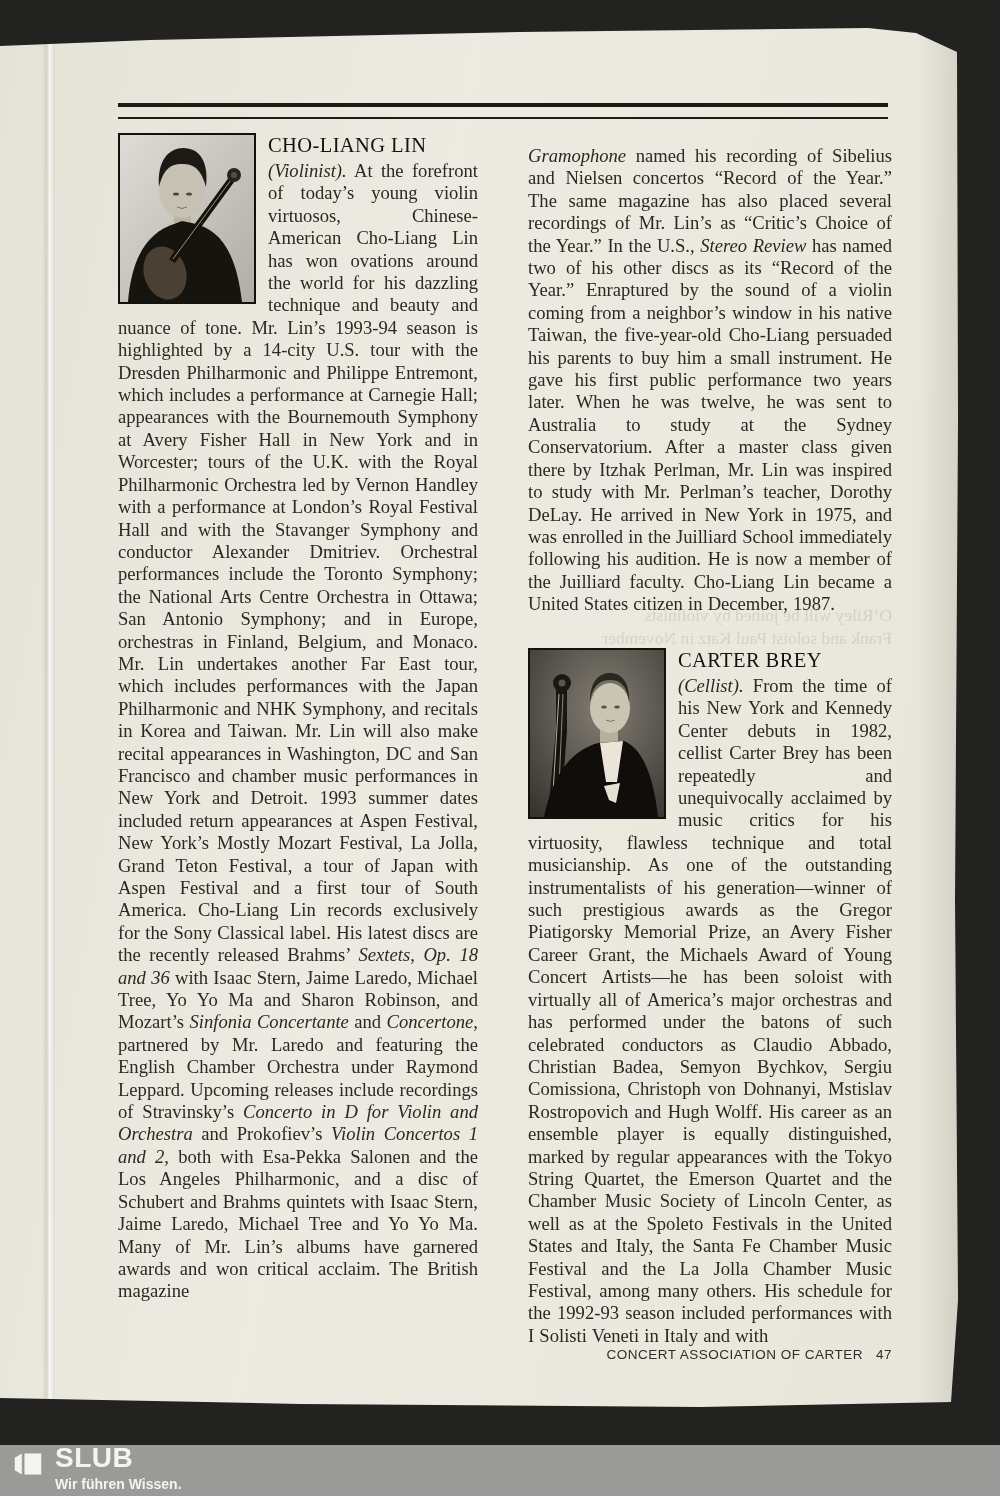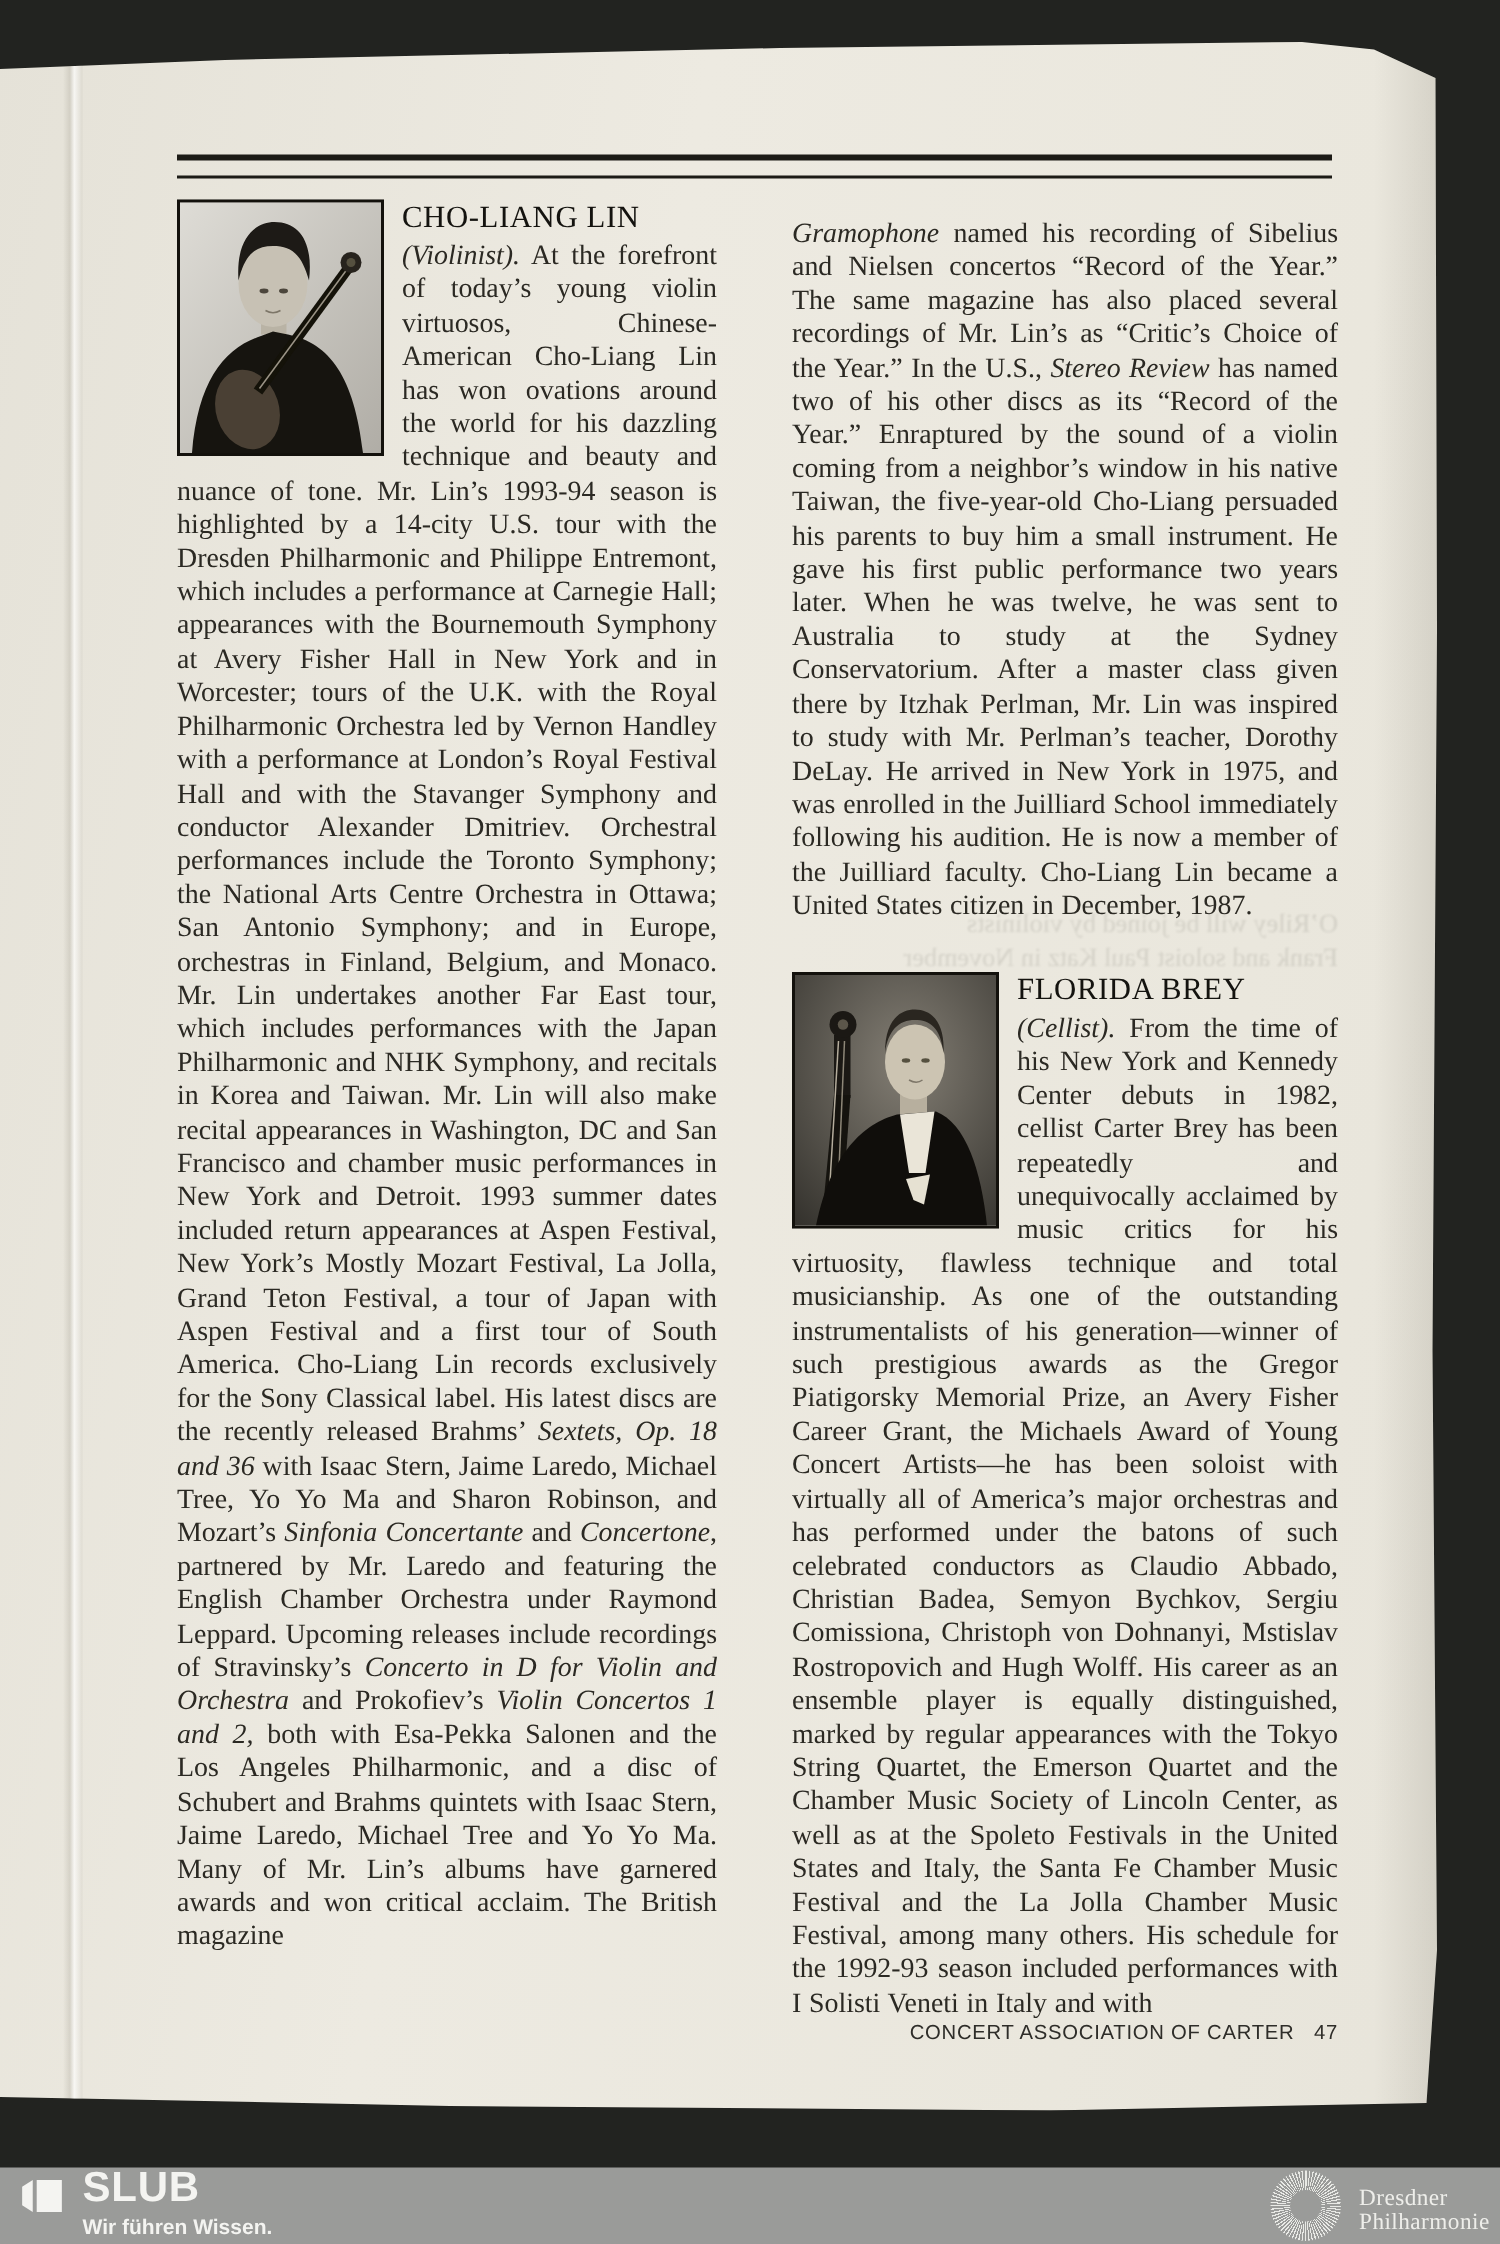--- a/index.html
+++ b/index.html
@@ -150,40 +150,33 @@
         <ellipse cx="80" cy="58" rx="20" ry="25" fill="#ccc4b2"></ellipse>
         <path d="M60,52 C60,30 70,23 80,23 C92,23 100,33 99,52 C97,35 90,30 80,30 C69,30 62,37 60,52 Z" fill="#2a2620"></path>
         <ellipse cx="74" cy="57" rx="2.8" ry="1.5" fill="#55503f"></ellipse>
         <ellipse cx="87" cy="57" rx="2.8" ry="1.5" fill="#55503f"></ellipse>
         <path d="M76,70 q5,3 9,0" stroke="#7d7668" stroke-width="1" fill="none"></path>
         <path d="M14,167 C24,118 46,99 68,93 L94,91 C114,99 124,130 128,167 Z" fill="#100e0b"></path>
         <path d="M70,93 L93,91 L87,132 L76,132 Z" fill="#eae5d8"></path>
         <path d="M74,136 L90,133 L86,153 L79,150 Z" fill="#e6e1d2"></path>
       </svg>
     </figure>
-    <h2>FLORIDA BREY</h2>
+    <h2>CARTER BREY</h2>
     <p class="bio"><i>(Cellist).</i> From the time of his New York and Kennedy Center debuts in 1982, cellist Carter Brey has been repeatedly and unequivocally acclaimed by music critics for his virtuosity, flawless technique and total musicianship. As one of the outstanding instrumentalists of his generation—winner of such prestigious awards as the Gregor Piatigorsky Memorial Prize, an Avery Fisher Career Grant, the Michaels Award of Young Concert Artists—he has been soloist with virtually all of America’s major orchestras and has performed under the batons of such celebrated conductors as Claudio Abbado, Christian Badea, Semyon Bychkov, Sergiu Comissiona, Christoph von Dohnanyi, Mstislav Rostropovich and Hugh Wolff.  His career as an ensemble player is equally distinguished, marked by regular appearances with the Tokyo String Quartet, the Emerson Quartet and the Chamber Music Society of Lincoln Center, as well as at the Spoleto Festivals in the United States and Italy, the Santa Fe Chamber Music Festival and the La Jolla Chamber Music Festival, among many others. His schedule for the 1992-93 season included performances with I Solisti Veneti in Italy and with</p>
   </div>
 
   <div class="folio">
     <span>CONCERT ASSOCIATION OF CARTER</span><span class="num">47</span>
   </div>
 </div>
 
 <footer class="viewer-bar">
   <div class="slub-logo">
     <span class="book-icon">
       <svg viewBox="0 0 34 30" width="30" height="28">
         <path d="M2,8 L10,3 L10,27 L2,22 Z" fill="#f4f4f1"></path>
         <path d="M13,3 L32,3 L32,27 L13,27 Z" fill="#f4f4f1"></path>
       </svg>
     </span>
     <div class="slub-name">SLUB</div>
     <div class="slub-tag">Wir führen Wissen.</div>
   </div>
-  <div class="dp-logo">
-    <div class="sunburst-icon"></div>
-    <div class="dp-text">
-      <div>Dresdner</div>
-      <div>Philharmonie</div>
-    </div>
-  </div>
 </footer>
 
 </body></html>

